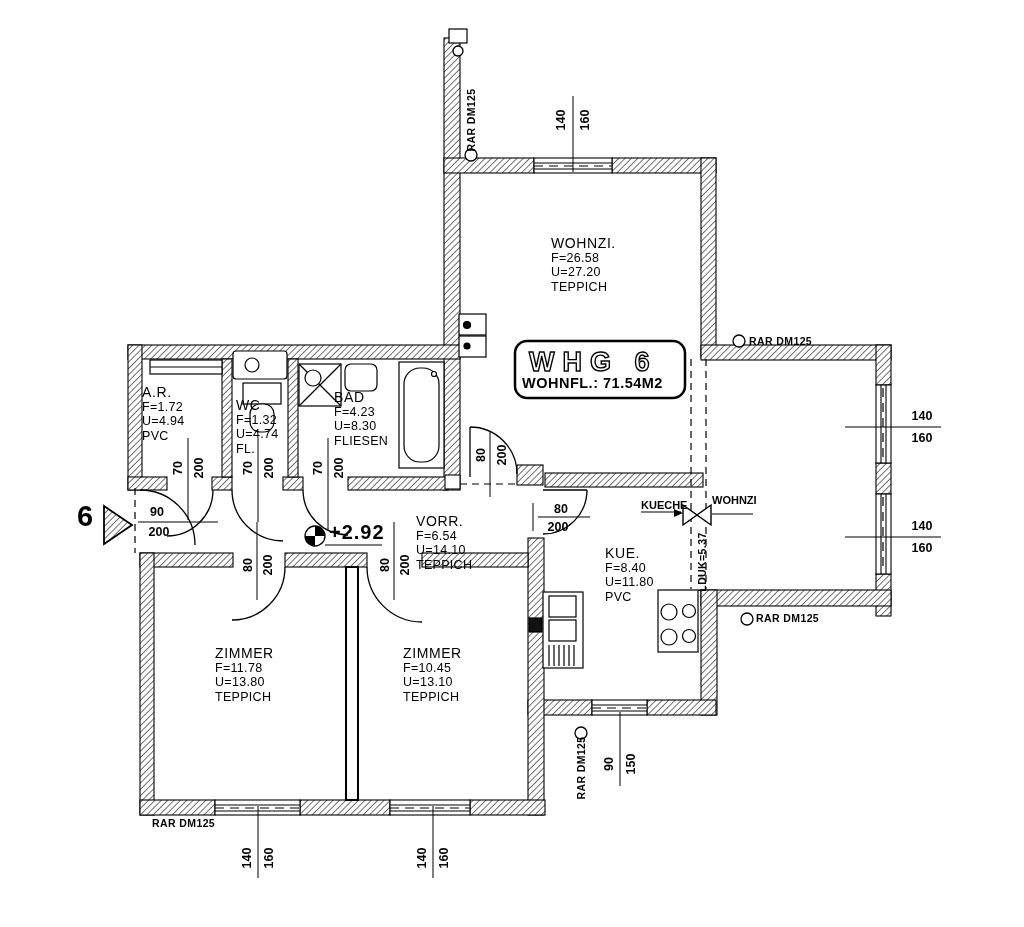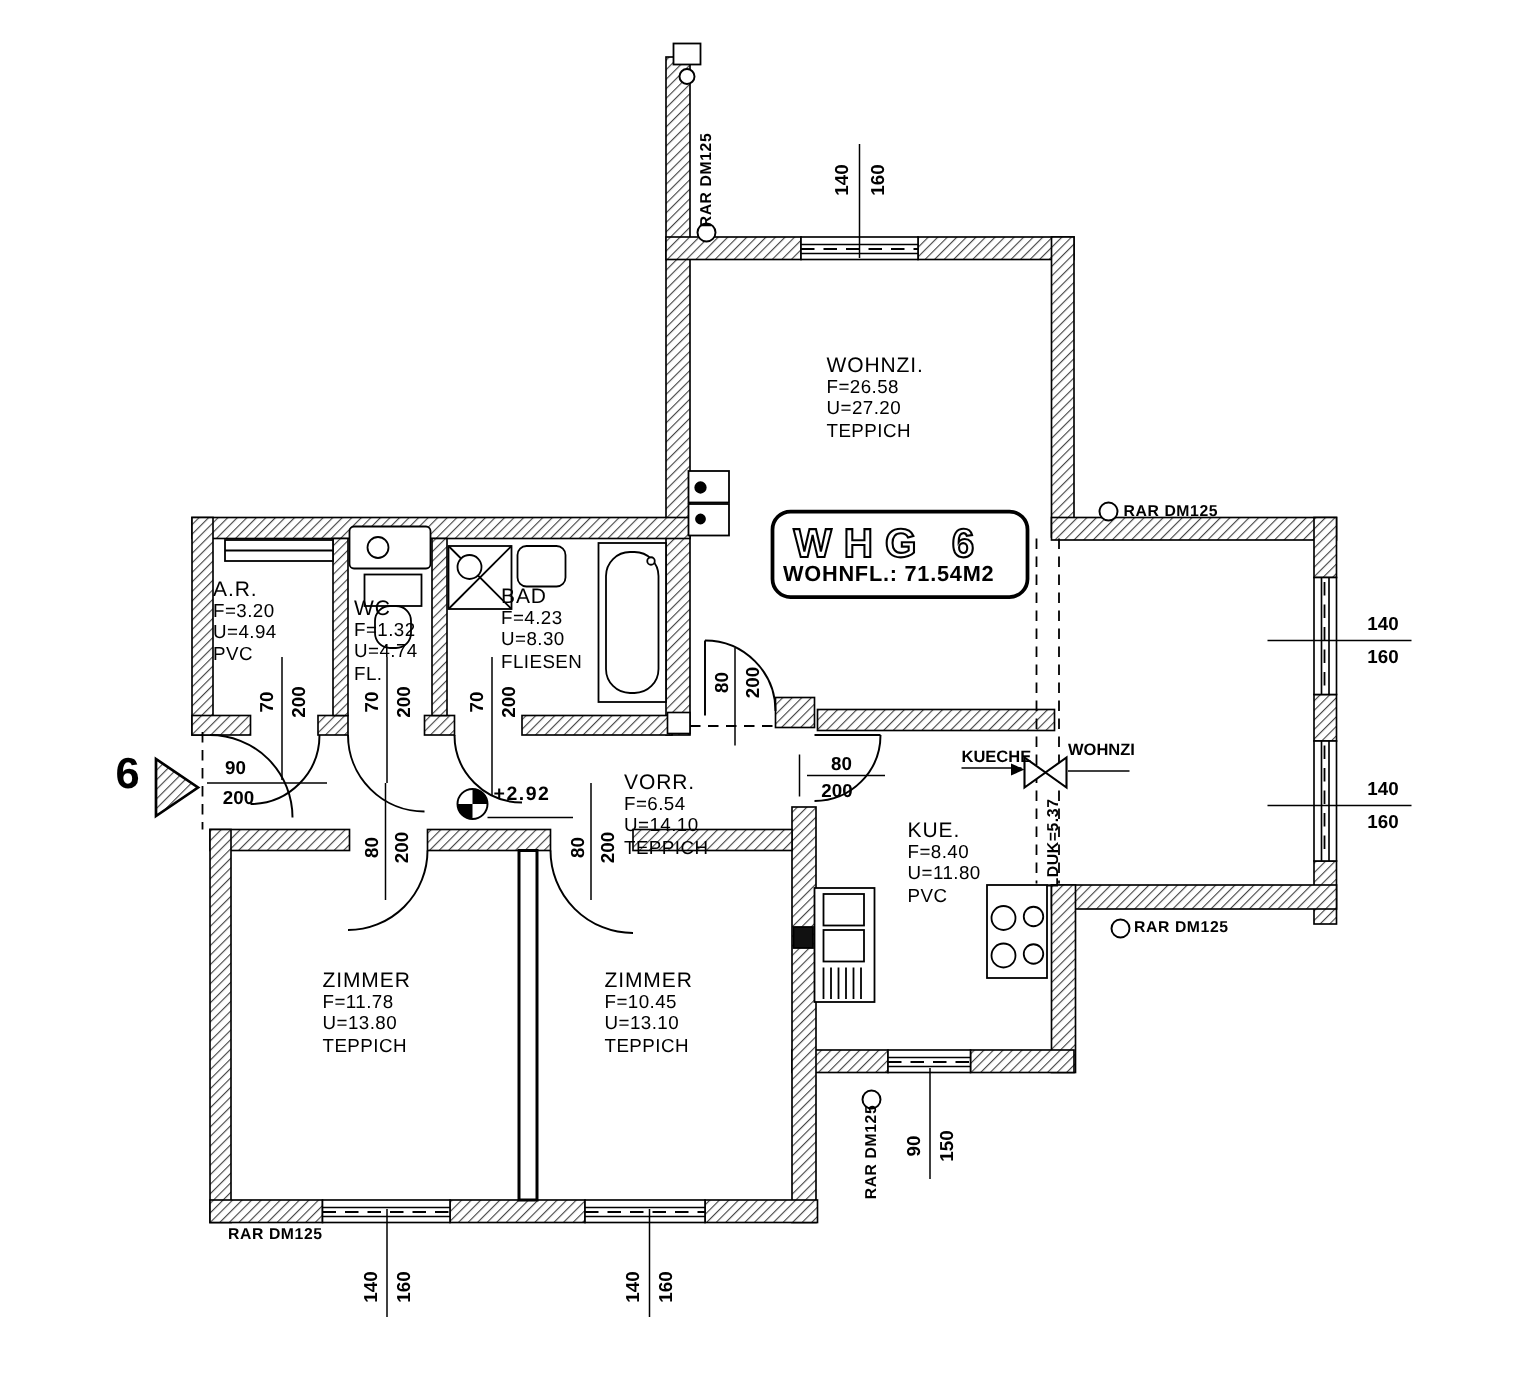--- a/index.html
+++ b/index.html
@@ -7,21 +7,21 @@
         font-family:"Liberation Sans",sans-serif;color:#000;}
   #gfx{position:absolute;left:0;top:0;z-index:1;}
   .t{position:absolute;white-space:nowrap;z-index:5;font-weight:700;color:#000;}
   .room{position:absolute;z-index:5;font-size:12.5px;font-weight:400;line-height:14.5px;letter-spacing:.3px;}
   .room .rn{font-size:14px;letter-spacing:.6px;}
   .dim{position:absolute;z-index:5;font-size:12.5px;font-weight:700;white-space:nowrap;
        transform:translate(-50%,-50%);}
   .rot{transform:translate(-50%,-50%) rotate(-90deg);}
   .rar{font-size:10.5px;letter-spacing:.4px;}
   .small{font-size:11px;text-align:right;}
-  .lvl{font-size:13px;letter-spacing:1px;text-align:right;}
+  .lvl{font-size:20px;letter-spacing:1px;text-align:right;}
   .six{font-size:29px;}
   .area-lbl{font-size:14.5px;letter-spacing:.5px;}
 </style>
 </head>
 <body>
 
 <div id="plan">
 
 <svg id="gfx" width="1024" height="927" viewBox="0 0 1024 927">
   <defs>
@@ -229,21 +229,21 @@
 </svg>
 
 <div class="room" style="left:551px;top:236px;">
   <div class="rn">WOHNZI.</div>
   <div>F=26.58</div>
   <div>U=27.20</div>
   <div>TEPPICH</div>
 </div>
 <div class="room" style="left:142px;top:385px;">
   <div class="rn">A.R.</div>
-  <div>F=3.20</div>
+  <div>F=1.72</div>
   <div>U=4.94</div>
   <div>PVC</div>
 </div>
 <div class="room" style="left:236px;top:398px;">
   <div class="rn">WC</div>
   <div>F=1.32</div>
   <div>U=4.74</div>
   <div>FL.</div>
 </div>
 <div class="room" style="left:334px;top:390px;">

